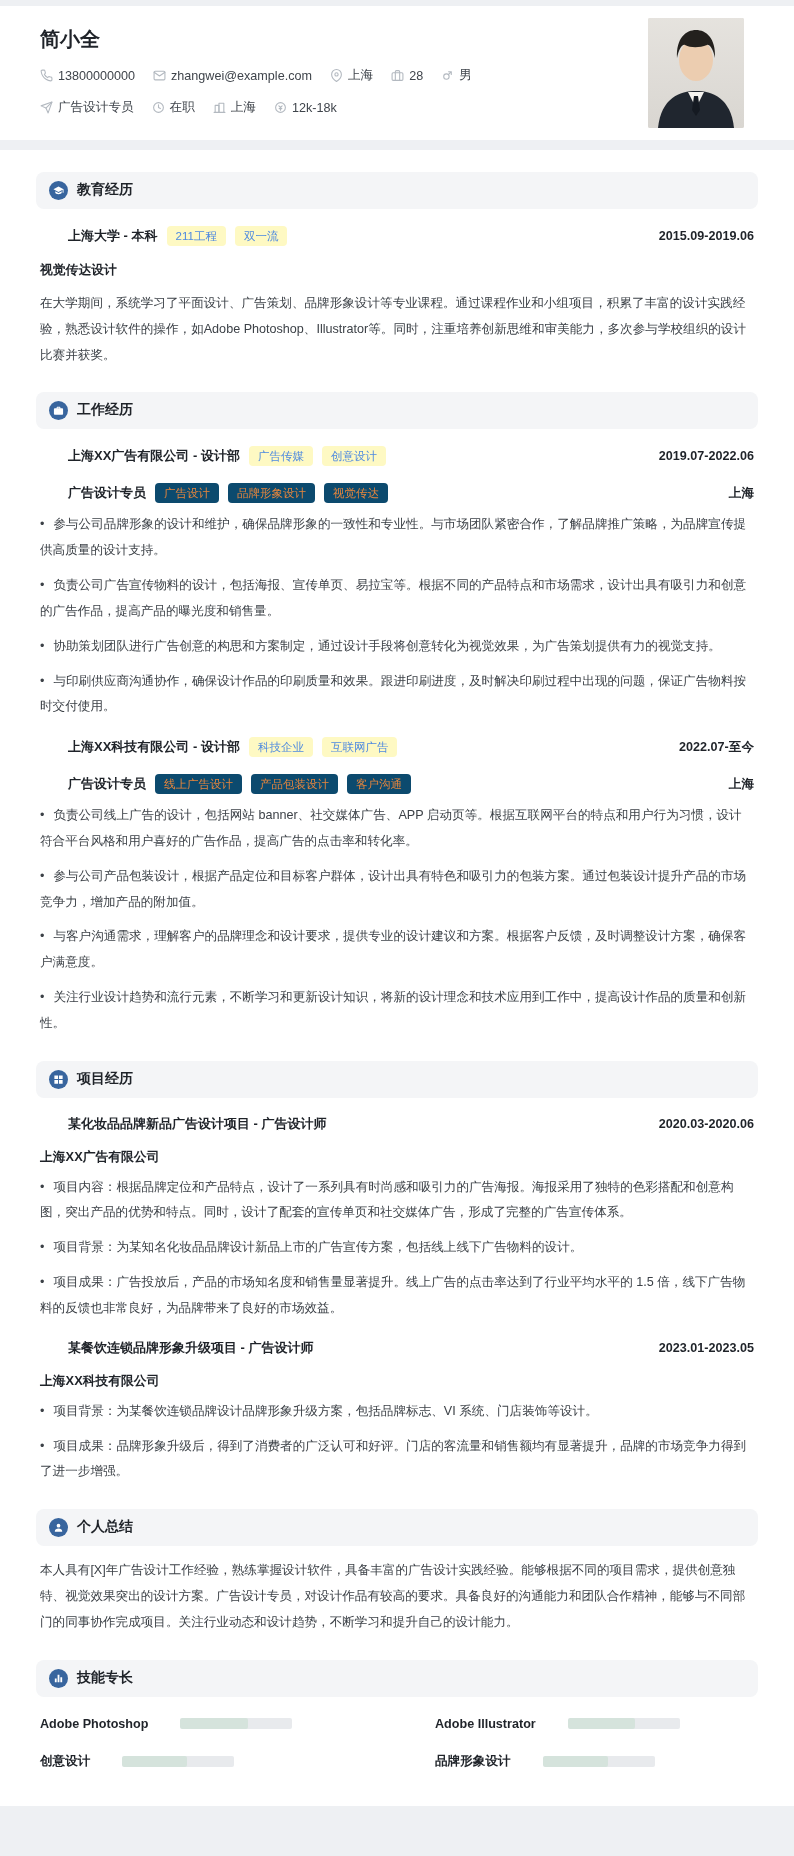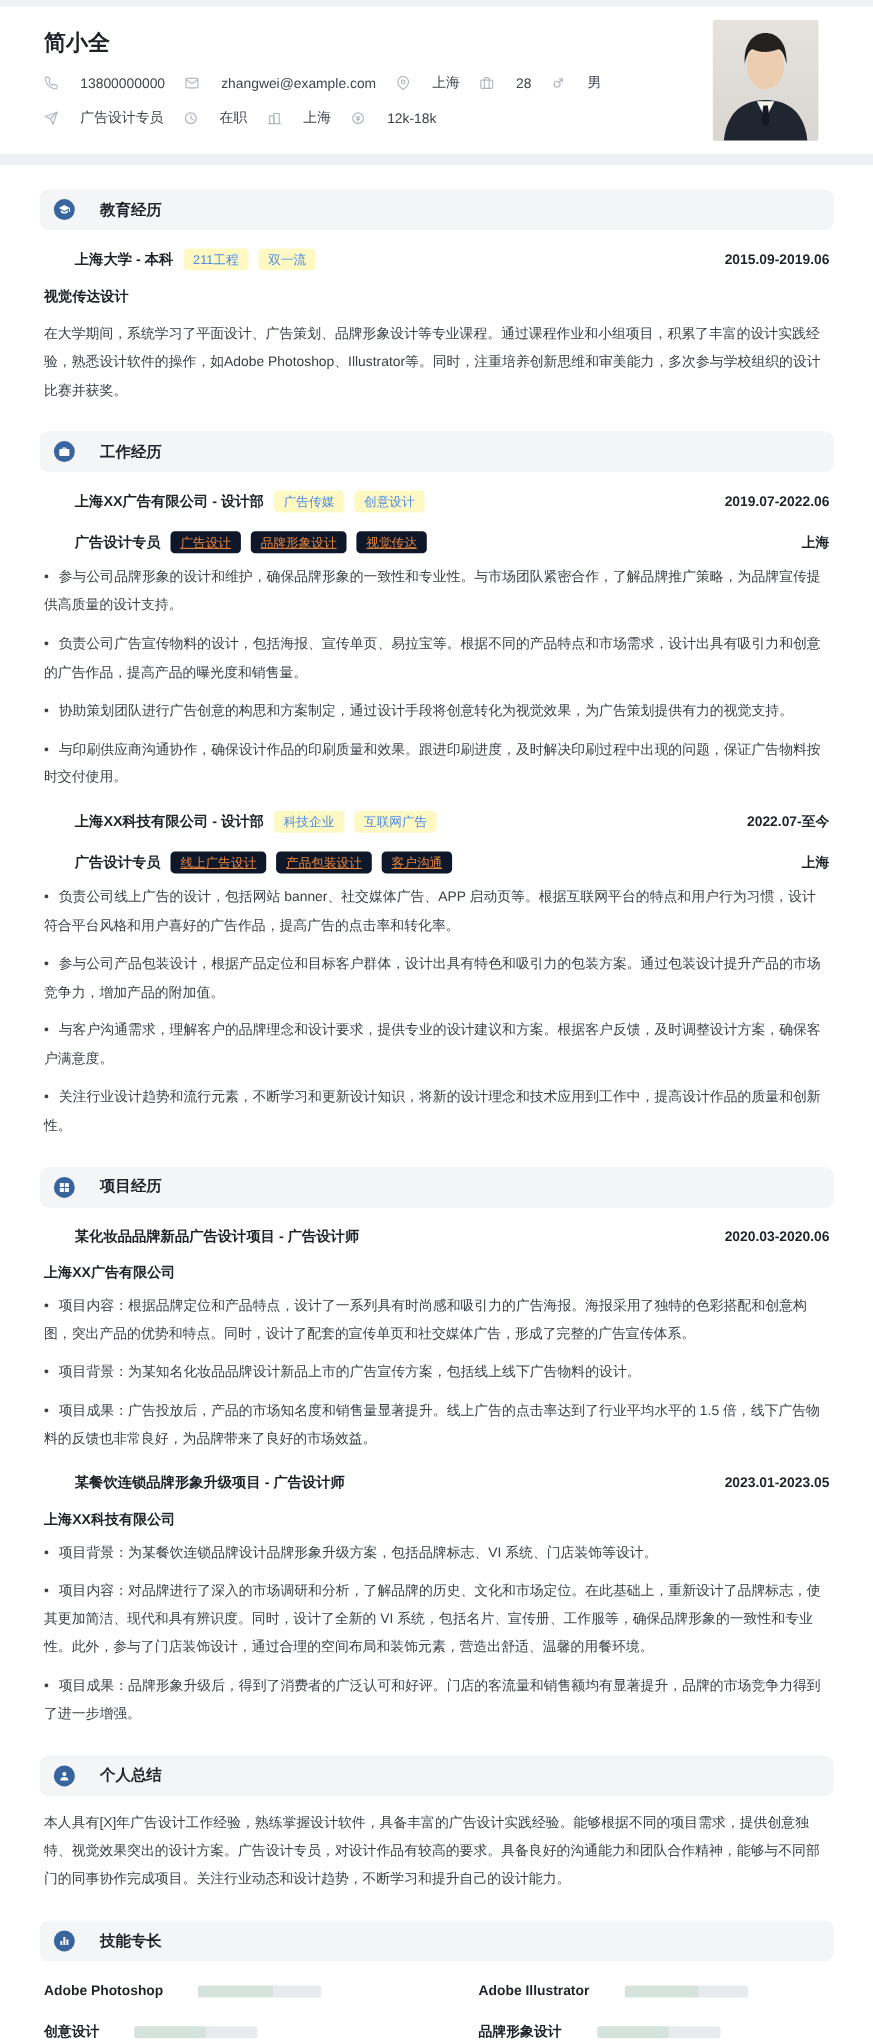--- a/index.html
+++ b/index.html
@@ -8,40 +8,40 @@
     background:#eef0f3;
     font-family:"Liberation Sans","DejaVu Sans",sans-serif;
     color:#1f2329;
     font-size:12.6px;
   }
   .card{background:#fff;}
   
   .header-card{position:relative;padding:20px 40px 24px;margin-top:6px;}
   .name{font-size:20px;font-weight:bold;margin:0;line-height:26px;}
   .contact-row{display:flex;align-items:center;flex-wrap:wrap;gap:18px;margin-top:15px;color:#3f444b;}
-  .citem{display:flex;align-items:center;gap:20px;}
+  .citem{display:flex;align-items:center;gap:5px;}
   .citem svg{width:13px;height:13px;stroke:#b3b9c0;fill:none;stroke-width:2;stroke-linecap:round;stroke-linejoin:round;}
   .photo{position:absolute;top:12px;right:50px;width:96px;height:110px;border-radius:2px;overflow:hidden;background:#e3dfda;}
   .photo svg{display:block;width:100%;height:100%;}
   .page-gap{height:10px;}
   
   .main-card{padding:10px 36px 34px;}
-  .sec-bar{display:flex;align-items:center;gap:23px;background:#f4f5f7;border-radius:8px;padding:9px 13px;margin-top:24px;}
+  .sec-bar{display:flex;gap:9px;background:#f4f5f7;border-radius:8px;padding:9px 13px;margin-top:24px;}
   .sec-bar.first{margin-top:12px;}
   .sec-ic{width:19px;height:19px;border-radius:50%;background:#38659e;display:flex;align-items:center;justify-content:center;flex-shrink:0;}
   .sec-ic svg{width:11px;height:11px;}
   .sec-title{font-size:14px;font-weight:bold;color:#1f2329;}
   .entry-head{display:flex;align-items:center;gap:9px;margin:17px 4px 0;}
   .entry-head .grow{flex:1;}
   .head-b{font-weight:bold;font-size:13px;margin-left:28px;}
   .date{font-weight:bold;font-size:12.6px;white-space:nowrap;}
   .loc{font-weight:bold;font-size:12.6px;white-space:nowrap;}
   .tag{font-size:11.5px;padding:2.5px 9px;border-radius:4px;white-space:nowrap;}
   .tag.blue{background:#fef9c3;color:#4e8ae0;}
-  .tag.orange{background:#0f172a;color:#e8863c;text-decoration:underline;}
+  .tag.orange{background:#0c4a6e;color:#e8863c;}
   .sub-b{font-weight:bold;font-size:12.8px;margin:16px 4px 0;}
   .para{margin:12px 4px 0;line-height:2.05;color:#3c4147;}
   .bullet{margin:9px 4px 0;line-height:2.05;color:#3c4147;}
   .bullet::before{content:"•";margin-right:9px;color:#3c4147;}
   
   .skills-grid{display:grid;grid-template-columns:1fr 1fr;column-gap:76px;row-gap:22px;margin:20px 4px 2px;}
   .skill{display:flex;align-items:center;gap:32px;}
   .skill-name{font-weight:600;font-size:12.6px;white-space:nowrap;}
   .skill-bar{width:112px;height:11px;background:#e8eaed;border-radius:2px;overflow:hidden;}
   .skill-fill{height:100%;background:#d5e3dc;border-radius:2px;}
@@ -238,21 +238,20 @@
   </div>
 
   <div style="margin-top:8px;">
     <div class="entry-head">
       <span class="head-b">某餐饮连锁品牌形象升级项目 - 广告设计师</span>
       <span class="grow"></span>
       <span class="date">2023.01-2023.05</span>
     </div>
     <div class="sub-b">上海XX科技有限公司</div>
     <div class="bullet"><span>项目背景：为某餐饮连锁品牌设计品牌形象升级方案，包括品牌标志、VI 系统、门店装饰等设计。</span></div>
-    <div class="bullet"><span>项目内容：对品牌进行了深入的市场调研和分析，了解品牌的历史、文化和市场定位。在此基础上，重新设计了品牌标志，使其更加简洁、现代和具有辨识度。同时，设计了全新的 VI 系统，包括名片、宣传册、工作服等，确保品牌形象的一致性和专业性。此外，参与了门店装饰设计，通过合理的空间布局和装饰元素，营造出舒适、温馨的用餐环境。</span></div>
     <div class="bullet"><span>项目成果：品牌形象升级后，得到了消费者的广泛认可和好评。门店的客流量和销售额均有显著提升，品牌的市场竞争力得到了进一步增强。</span></div>
   </div>
 
   <div class="sec-bar">
     <span class="sec-ic">
       <svg viewBox="0 0 24 24" fill="#fff">
           <circle cx="12" cy="8" r="4"></circle>
           <path d="M4 20c0-4 3.6-6 8-6s8 2 8 6v1H4v-1z"></path>
         </svg>
     </span>

